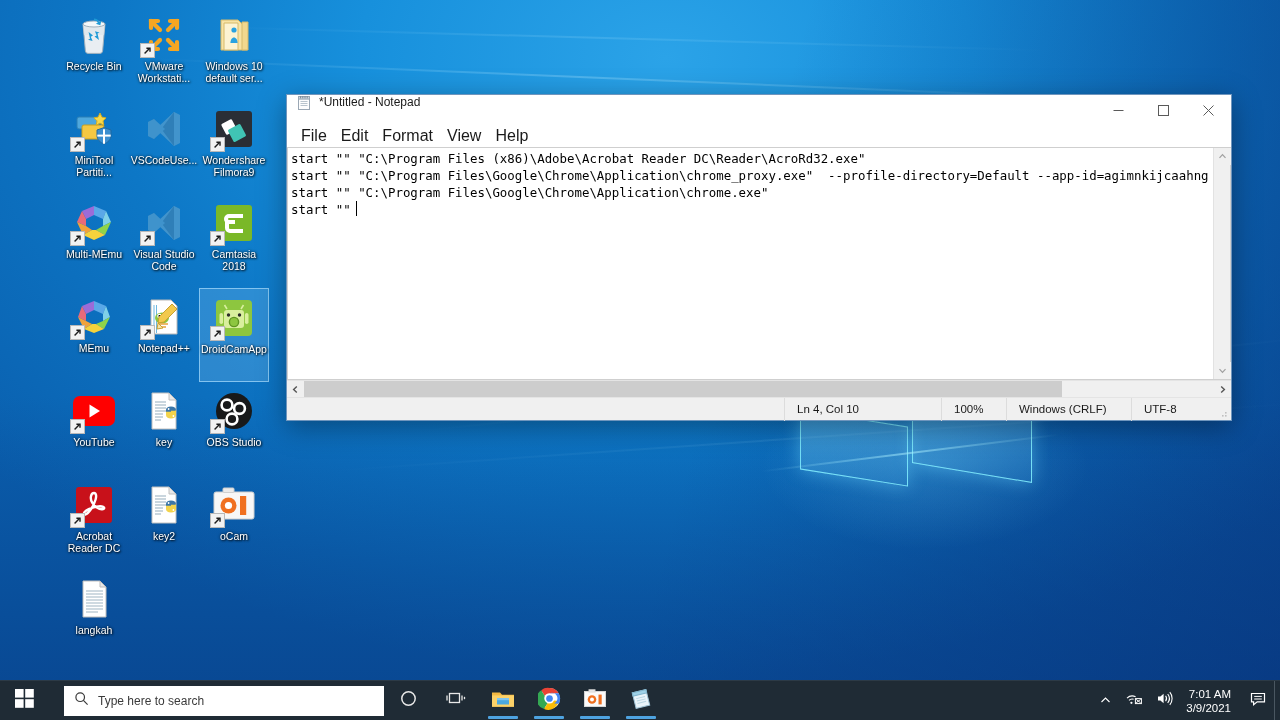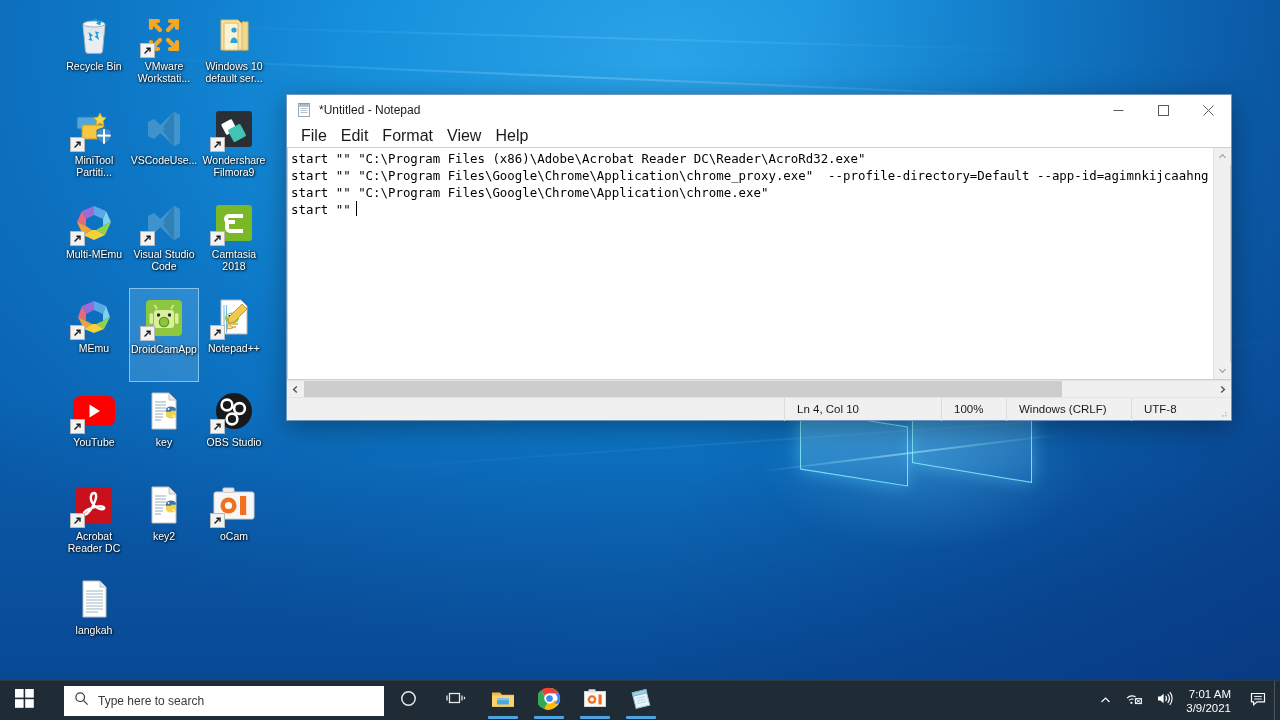--- a/index.html
+++ b/index.html
@@ -97,21 +97,21 @@
   
   #notepad {
     position: absolute; left: 286px; top: 94px;
     width: 946px; height: 327px;
     background: #f0f0f0;
     border: 1px solid #6f95bd;
     box-shadow: 0 6px 26px rgba(0,0,0,.35);
     display: flex; flex-direction: column;
   }
   #np-titlebar {
-    height: 30px; background: #fff; display: flex; align-items: center;
+    height: 30px; background: #fff; display: flex; align-items: flex-start;
     flex: 0 0 auto;
   }
   #np-titlebar .t-icon { margin-left: 9px; width: 16px; height: 16px; }
   #np-titlebar .t-text {
     margin-left: 7px; font-size: 12px; color: #1a1a1a;
     font-family: "Liberation Sans", sans-serif;
   }
   .win-btns { margin-left: auto; display: flex; height: 30px; }
   .win-btn {
     width: 45px; height: 30px; display: flex; align-items: center; justify-content: center;
@@ -406,41 +406,20 @@
       <path d="M11 33 L21 37 L31 33 L23 28 L19 28z" fill="#f5d23c"></path>
     </svg>
           <span class="shortcut-arrow">
             <svg width="11" height="11" viewBox="0 0 11 11">
   <path d="M2.6 8.4 L7.4 3.6" stroke="#1c1c1c" stroke-width="1.4"></path>
   <path d="M4.4 3.2 L8 3.2 L8 6.8" fill="none" stroke="#1c1c1c" stroke-width="1.4"></path>
 </svg>
           </span>
         </div>
         <div class="label">MEmu</div>
-      </div>
-      <div class="dicon selected">
-        <div class="glyph">
-          <svg width="42" height="42" viewBox="0 0 42 42">
-      <rect x="3" y="3" width="36" height="36" rx="4" fill="#8dc63f"></rect>
-      <rect x="11" y="13" width="20" height="18" rx="3" fill="#d9ef9e"></rect>
-      <circle cx="15.5" cy="18" r="1.7" fill="#2a2a2a"></circle>
-      <circle cx="26.5" cy="18" r="1.7" fill="#2a2a2a"></circle>
-      <rect x="6.5" y="16" width="3.6" height="11" rx="1.8" fill="#d9ef9e"></rect>
-      <rect x="31.9" y="16" width="3.6" height="11" rx="1.8" fill="#d9ef9e"></rect>
-      <circle cx="21" cy="25" r="4.6" fill="#8dc63f" stroke="#5f9420" stroke-width="1.4"></circle>
-      <path d="M14 12l-2.5-4M28 12l2.5-4" stroke="#d9ef9e" stroke-width="1.6"></path>
-    </svg>
-          <span class="shortcut-arrow">
-            <svg width="11" height="11" viewBox="0 0 11 11">
-  <path d="M2.6 8.4 L7.4 3.6" stroke="#1c1c1c" stroke-width="1.4"></path>
-  <path d="M4.4 3.2 L8 3.2 L8 6.8" fill="none" stroke="#1c1c1c" stroke-width="1.4"></path>
-</svg>
-          </span>
-        </div>
-        <div class="label">DroidCamApp</div>
       </div>
       <div class="dicon">
         <div class="glyph">
           <svg width="42" height="42" viewBox="0 0 42 42">
       <path d="M8 4h20l6 6v28H8z" fill="#fff" stroke="#b8b8b8"></path>
       <g stroke="#6fb8e0" stroke-width="1">
         <line x1="11" y1="9" x2="11" y2="37"></line>
         <line x1="13.5" y1="9" x2="13.5" y2="37"></line>
       </g>
       <ellipse cx="19" cy="22" rx="7" ry="5.5" fill="#8cc63f"></ellipse>
@@ -453,20 +432,41 @@
       <path d="M15 27l-1 6 6-1z" fill="#f7e5a8" stroke="#c9a030"></path>
     </svg>
           <span class="shortcut-arrow">
             <svg width="11" height="11" viewBox="0 0 11 11">
   <path d="M2.6 8.4 L7.4 3.6" stroke="#1c1c1c" stroke-width="1.4"></path>
   <path d="M4.4 3.2 L8 3.2 L8 6.8" fill="none" stroke="#1c1c1c" stroke-width="1.4"></path>
 </svg>
           </span>
         </div>
         <div class="label">Notepad++</div>
+      </div>
+      <div class="dicon selected">
+        <div class="glyph">
+          <svg width="42" height="42" viewBox="0 0 42 42">
+      <rect x="3" y="3" width="36" height="36" rx="4" fill="#8dc63f"></rect>
+      <rect x="11" y="13" width="20" height="18" rx="3" fill="#d9ef9e"></rect>
+      <circle cx="15.5" cy="18" r="1.7" fill="#2a2a2a"></circle>
+      <circle cx="26.5" cy="18" r="1.7" fill="#2a2a2a"></circle>
+      <rect x="6.5" y="16" width="3.6" height="11" rx="1.8" fill="#d9ef9e"></rect>
+      <rect x="31.9" y="16" width="3.6" height="11" rx="1.8" fill="#d9ef9e"></rect>
+      <circle cx="21" cy="25" r="4.6" fill="#8dc63f" stroke="#5f9420" stroke-width="1.4"></circle>
+      <path d="M14 12l-2.5-4M28 12l2.5-4" stroke="#d9ef9e" stroke-width="1.6"></path>
+    </svg>
+          <span class="shortcut-arrow">
+            <svg width="11" height="11" viewBox="0 0 11 11">
+  <path d="M2.6 8.4 L7.4 3.6" stroke="#1c1c1c" stroke-width="1.4"></path>
+  <path d="M4.4 3.2 L8 3.2 L8 6.8" fill="none" stroke="#1c1c1c" stroke-width="1.4"></path>
+</svg>
+          </span>
+        </div>
+        <div class="label">DroidCamApp</div>
       </div>
       <div class="dicon">
         <div class="glyph">
           <svg width="42" height="36" viewBox="0 0 42 30">
       <rect x="0" y="0" width="42" height="30" rx="7" fill="#ff0000"></rect>
       <path d="M16.5 8.5 L27 15 L16.5 21.5z" fill="#fff"></path>
     </svg>
           <span class="shortcut-arrow">
             <svg width="11" height="11" viewBox="0 0 11 11">
   <path d="M2.6 8.4 L7.4 3.6" stroke="#1c1c1c" stroke-width="1.4"></path>

